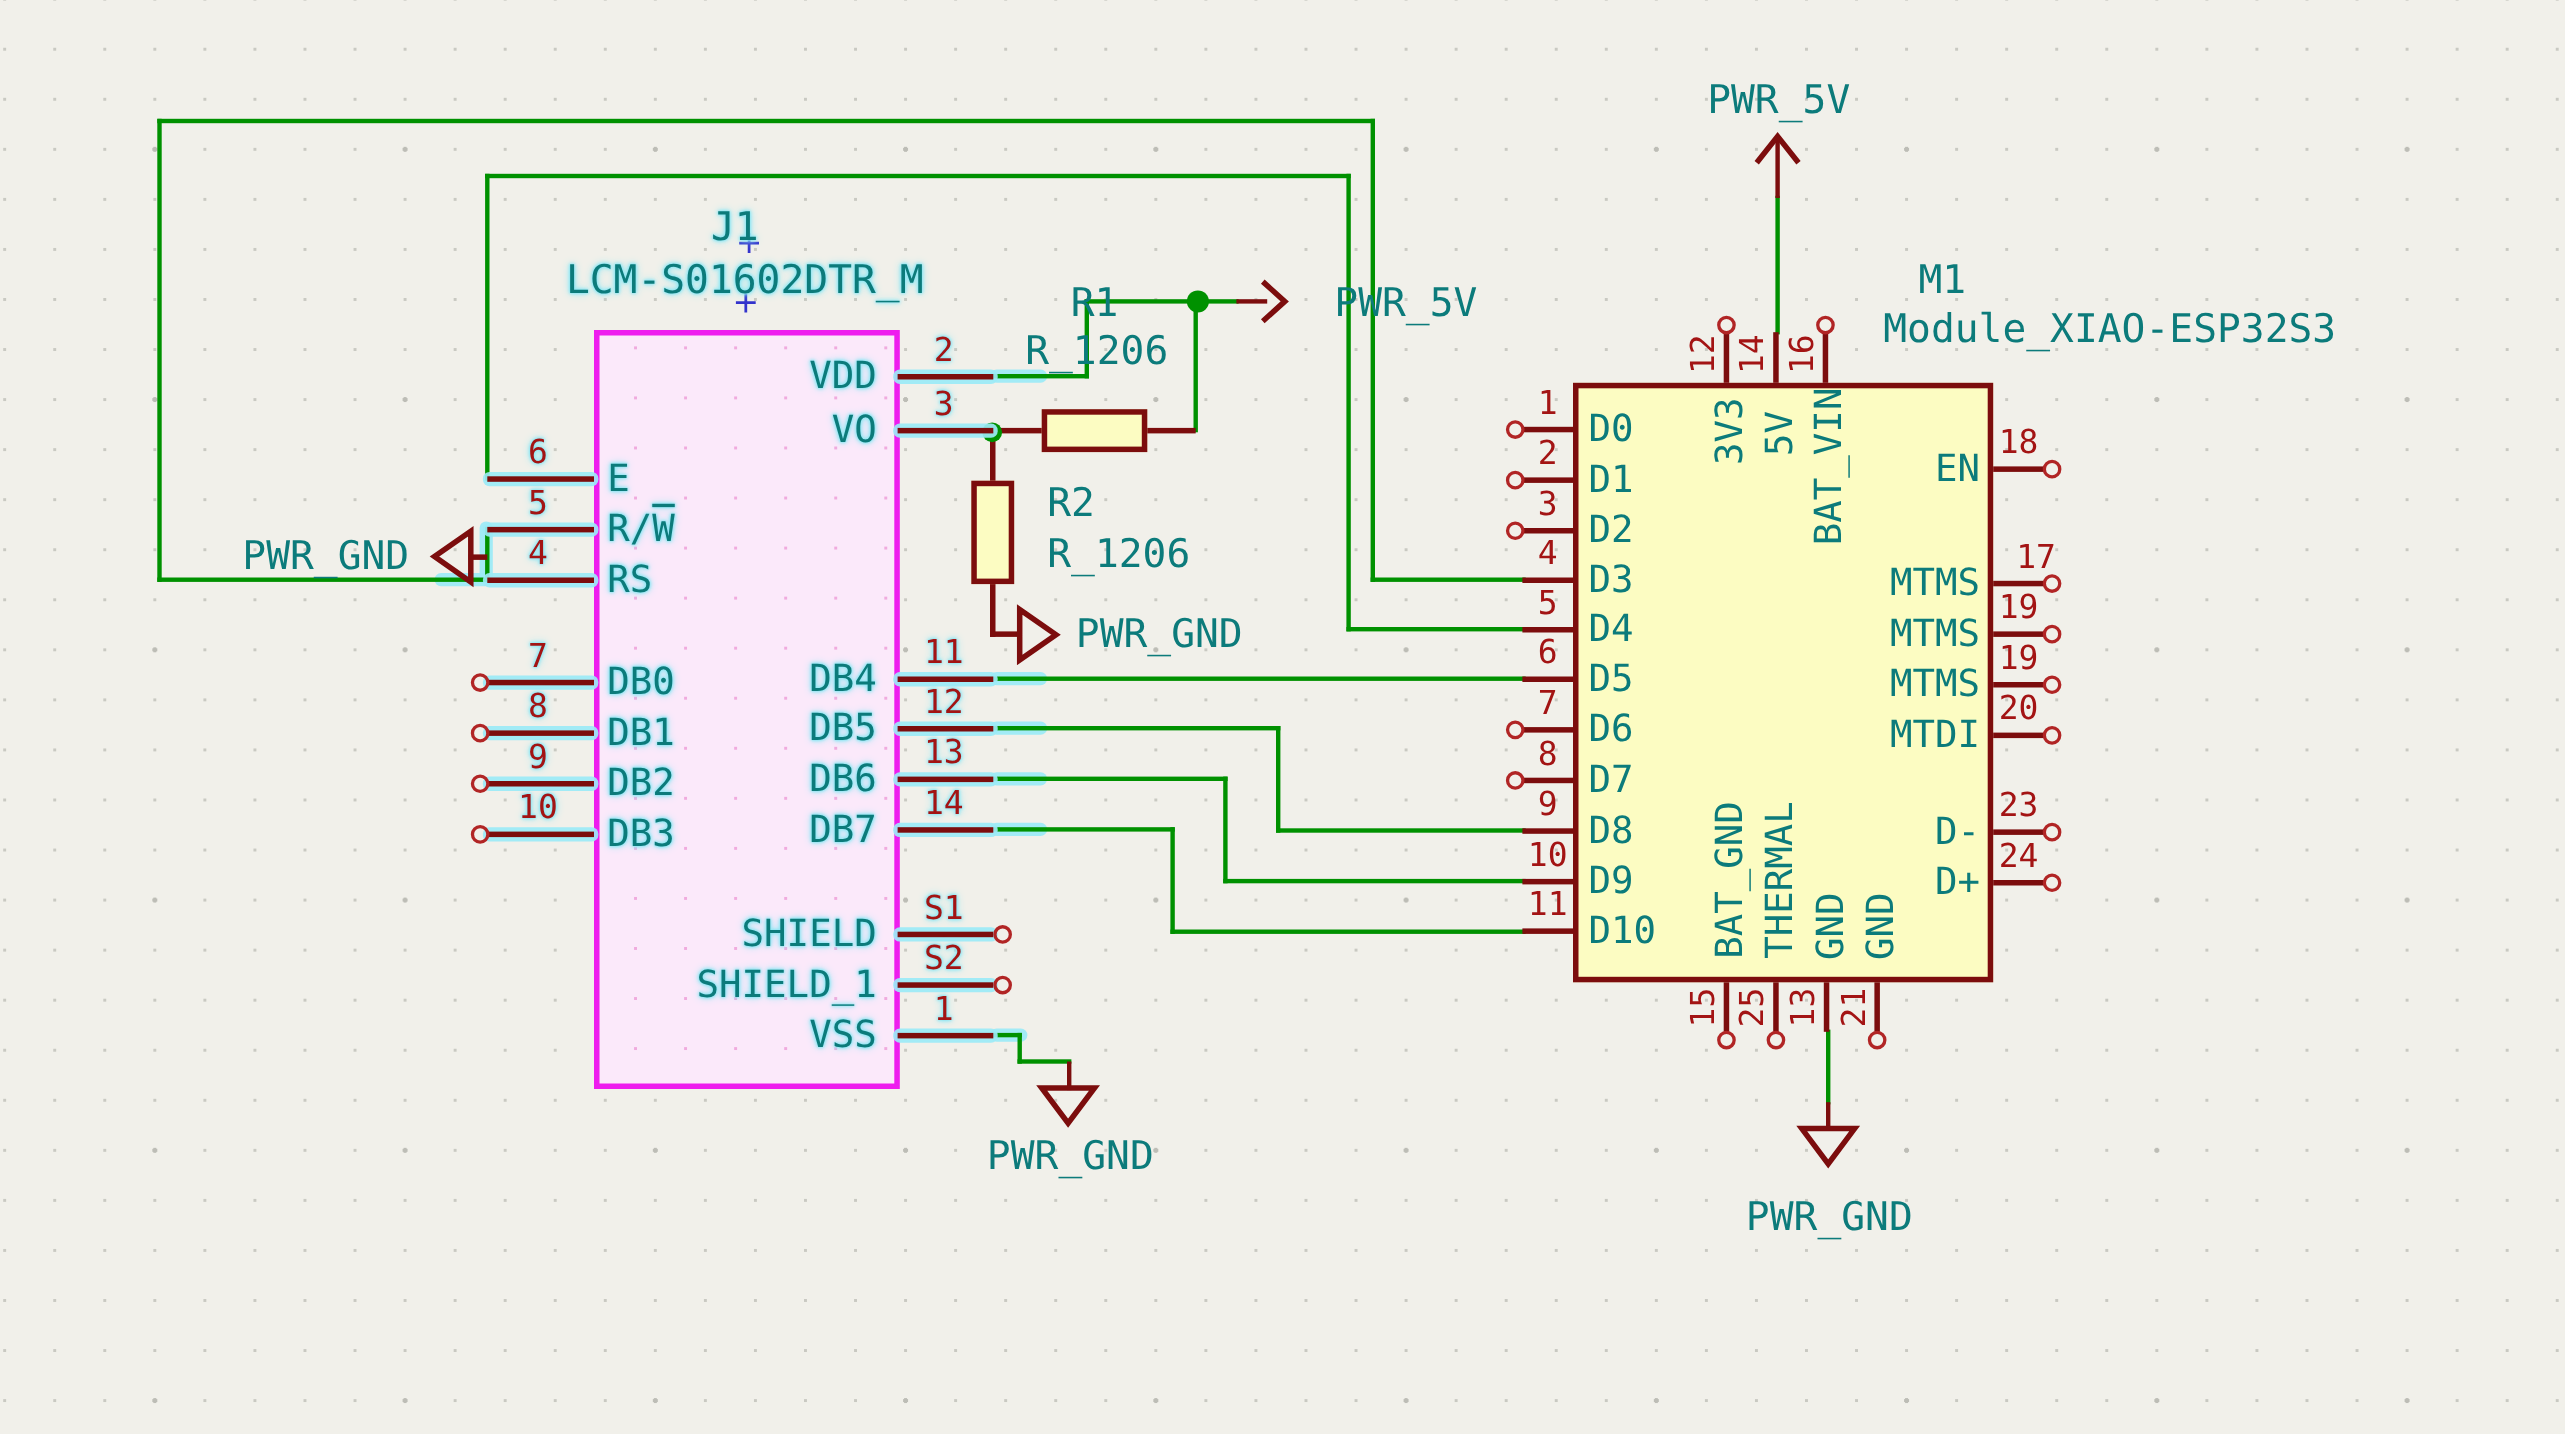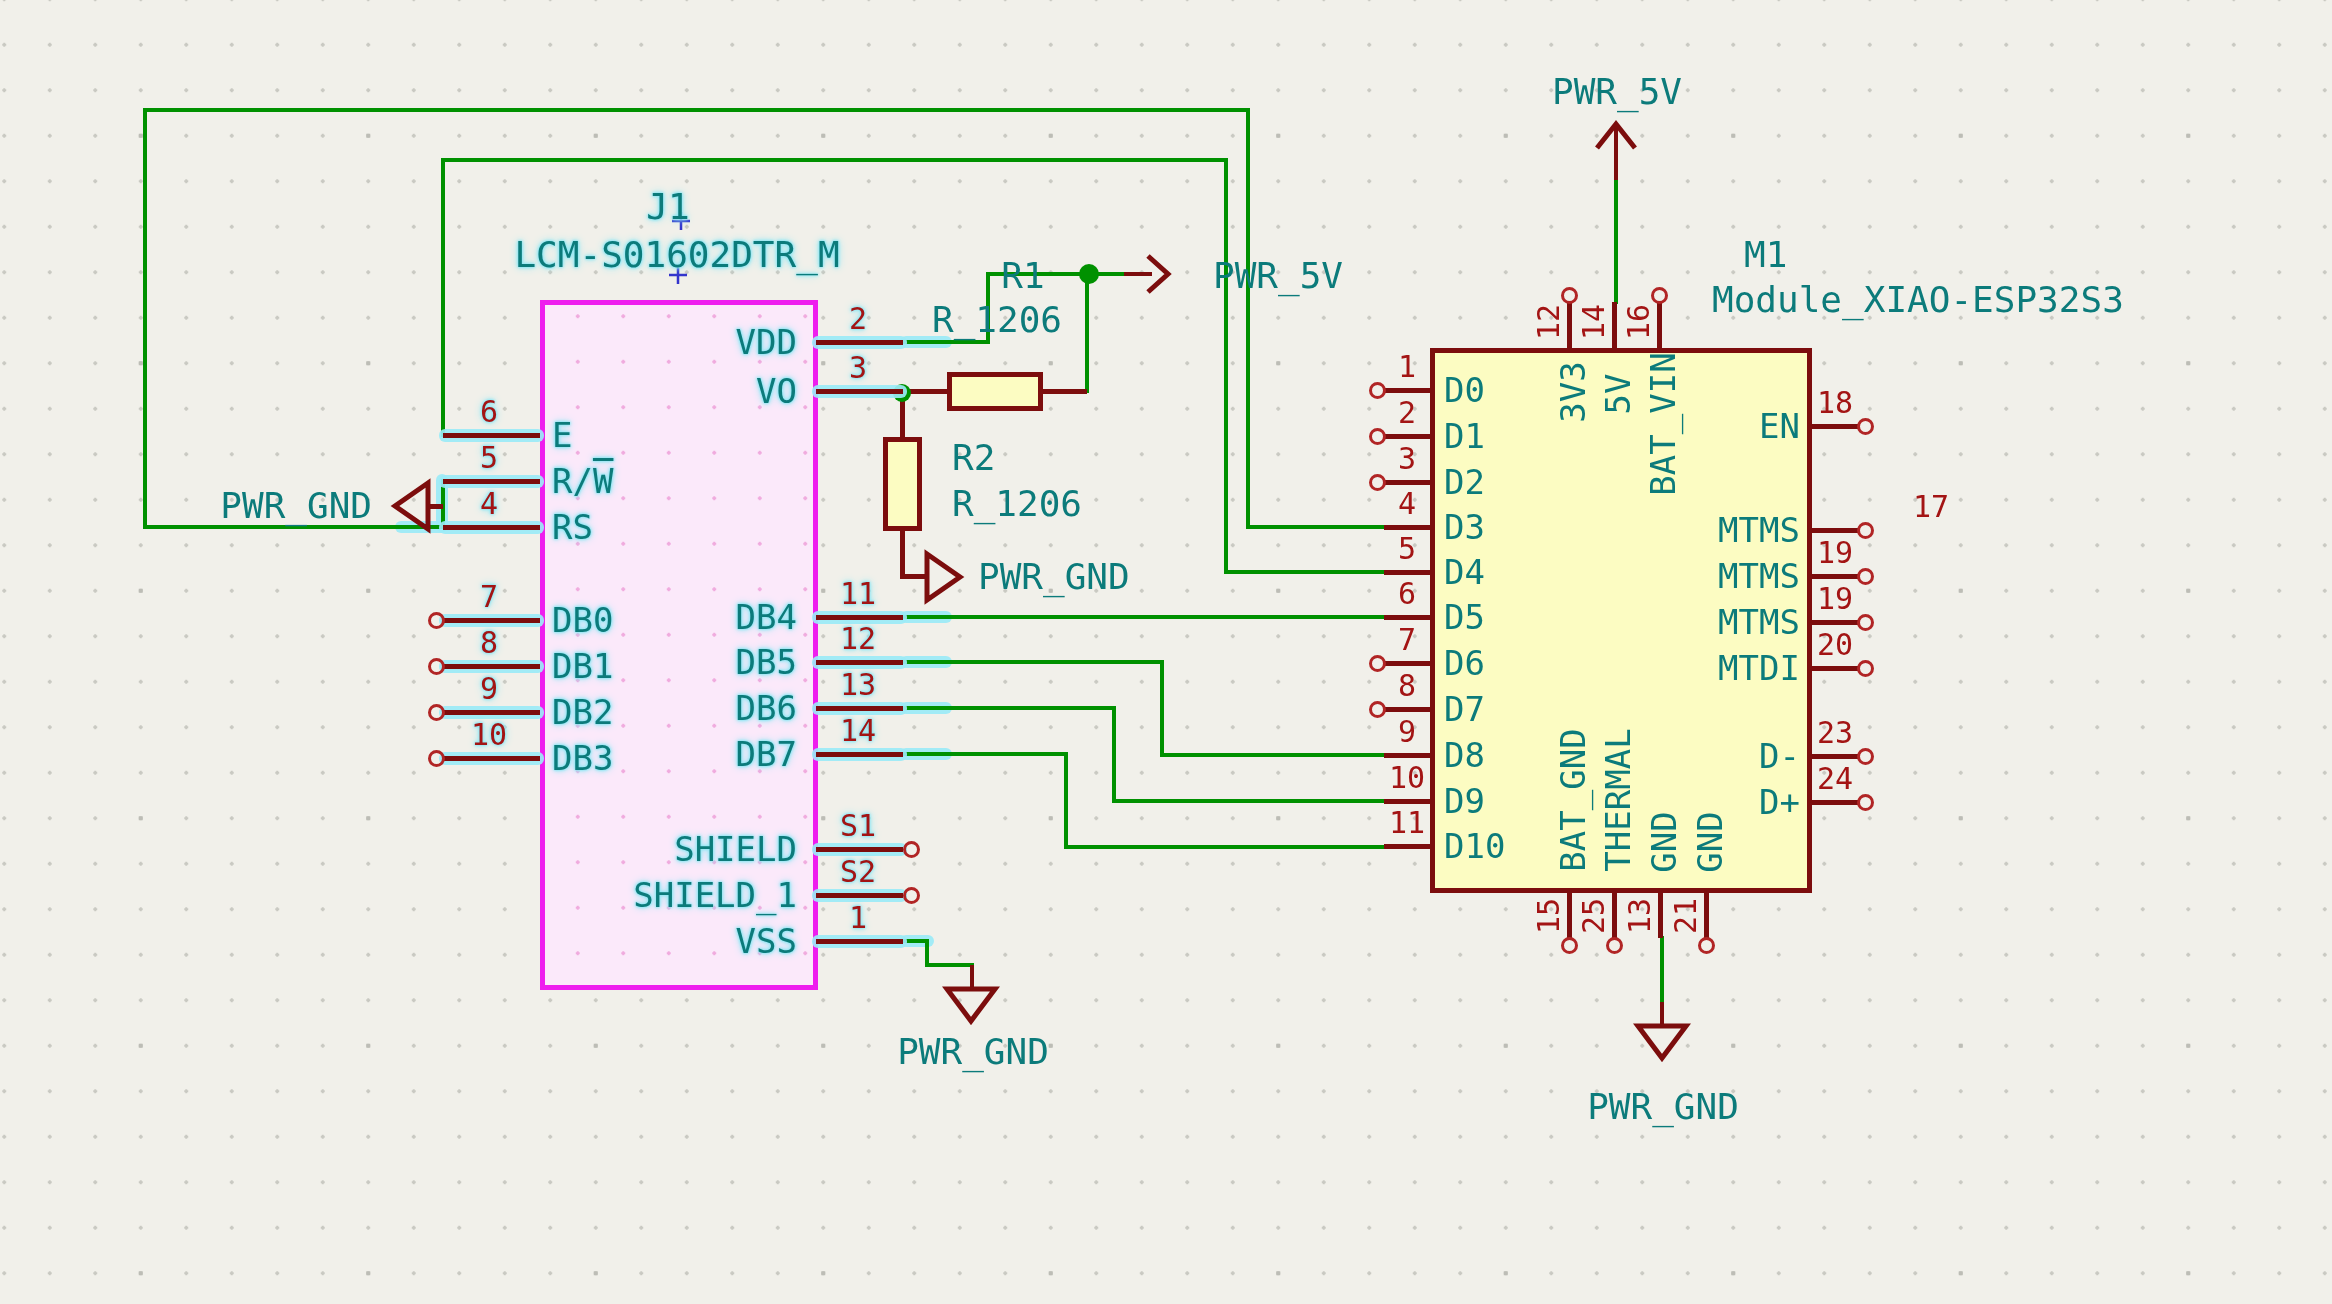--- a/index.html
+++ b/index.html
@@ -107,21 +107,21 @@
     <path d="M1638 1026 L1686 1026 L1662 1058 Z" fill="none" stroke="#7C0D0D" stroke-width="5"></path>
 
     <path d="M672 221 H690 M681 212 V230" stroke="#3333CC" stroke-width="2.5"></path>
     <path d="M669 275 H687 M678 266 V284" stroke="#3333CC" stroke-width="2.5"></path>
   </svg>
 
   <div class="lbl ctr sel" style="left:668px;top:189px;">J1</div>
   <div class="lbl ctr sel" style="left:677px;top:237px;">LCM-S01602DTR_M</div>
   <div class="lbl" style="left:1712px;top:237px;margin-left:32px;">M1</div>
   <div class="lbl" style="left:1712px;top:282px;">Module_XIAO-ESP32S3</div>
-  <div class="lbl ctr" style="left:1023px;top:258px;text-align:center;">R1</div>
+  <div class="lbl ctr" style="left:995px;top:258px;text-align:center;">R1</div>
   <div class="lbl ctr" style="left:997px;top:302px;">R_1206</div>
   <div class="lbl" style="left:952px;top:440px;">R2</div>
   <div class="lbl" style="left:952px;top:486px;">R_1206</div>
 
   <div class="lbl" style="left:1213px;top:258px;">PWR_5V</div>
   <div class="lbl ctr" style="left:1617px;top:74px;">PWR_5V</div>
   <div class="lbl" style="right:1960px;top:488px;">PWR_GND</div>
   <div class="lbl" style="left:978px;top:559px;">PWR_GND</div>
   <div class="lbl ctr" style="left:973px;top:1034px;">PWR_GND</div>
   <div class="lbl ctr" style="left:1663px;top:1089px;">PWR_GND</div>
@@ -233,21 +233,21 @@
       <div class="pin-num" style="left: 1362px; top: 763px;">10</div>
       <div class="pin-name" style="top: 784px; left: 1444px;">D9</div>
       <div class="lead" style="left: 1384px; top: 844px; width: 46px; height: 5px;"></div>
       <div class="pin-num" style="left: 1362px; top: 808px;">11</div>
       <div class="pin-name" style="top: 829px; left: 1444px;">D10</div>
       <div class="lead" style="left: 1812px; top: 424px; width: 46px; height: 5px;"></div>
       <div class="pin-num" style="left: 1790px; top: 388px;">18</div>
       <div class="pin-name" style="top: 409px; right: 532px;">EN</div>
       <div class="circ" style="left: 1857px; top: 418px;"></div>
       <div class="lead" style="left: 1812px; top: 528px; width: 46px; height: 5px;"></div>
-      <div class="pin-num" style="left: 1886px; top: 492px; text-align: center;">17</div>
+      <div class="pin-num" style="left: 1806px; top: 492px; text-align: center;">17</div>
       <div class="pin-name" style="top: 513px; right: 532px;">MTMS</div>
       <div class="circ" style="left: 1857px; top: 522px;"></div>
       <div class="lead" style="left: 1812px; top: 574px; width: 46px; height: 5px;"></div>
       <div class="pin-num" style="left: 1790px; top: 538px;">19</div>
       <div class="pin-name" style="top: 559px; right: 532px;">MTMS</div>
       <div class="circ" style="left: 1857px; top: 568px;"></div>
       <div class="lead" style="left: 1812px; top: 620px; width: 46px; height: 5px;"></div>
       <div class="pin-num" style="left: 1790px; top: 584px;">19</div>
       <div class="pin-name" style="top: 605px; right: 532px;">MTMS</div>
       <div class="circ" style="left: 1857px; top: 614px;"></div>

